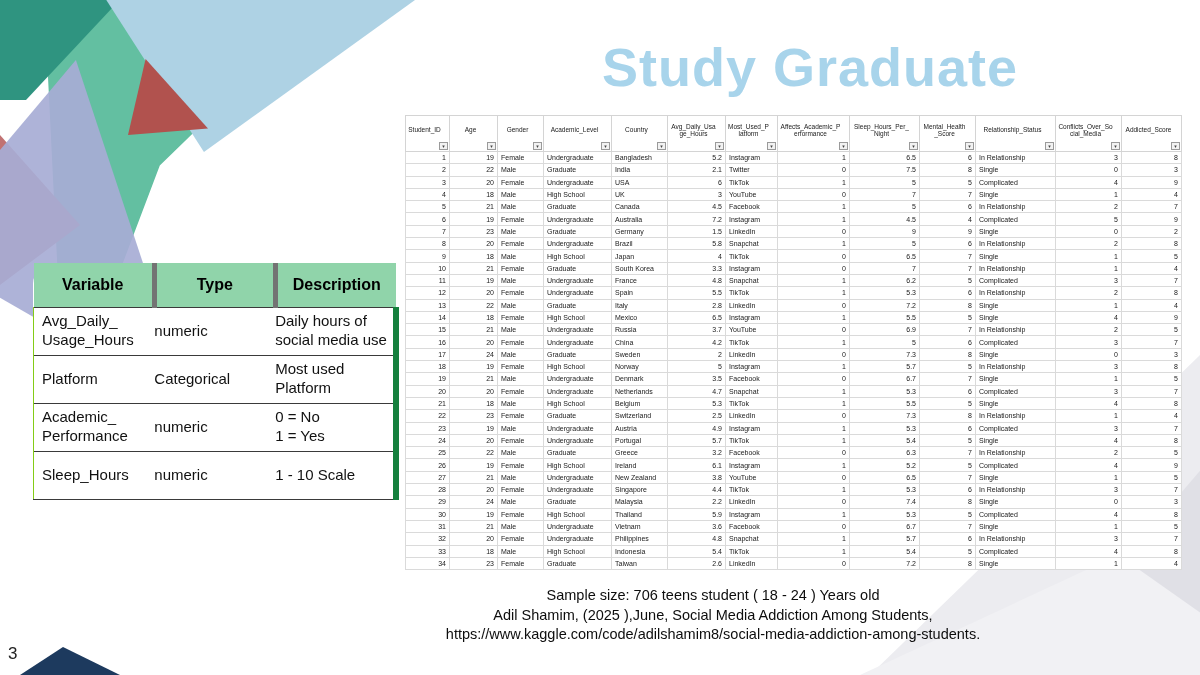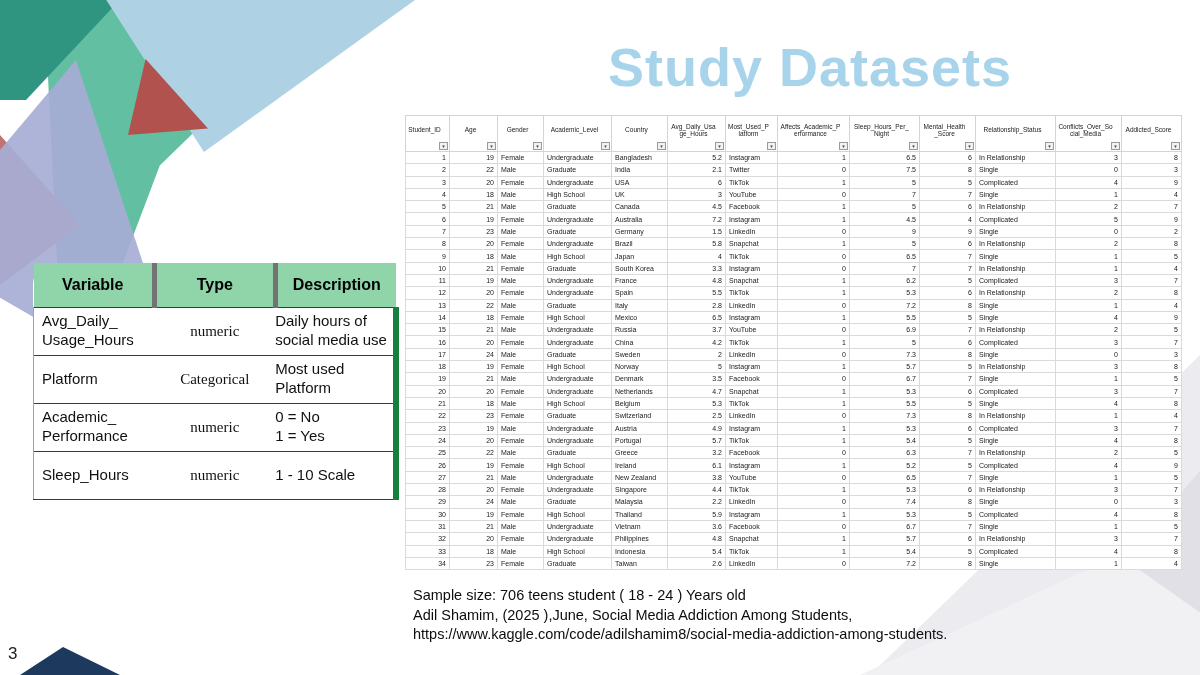--- a/index.html
+++ b/index.html
@@ -41,60 +41,60 @@
           font-size:15px; color:#111; background:#fff; table-layout:fixed;border-radius:21px; }
   #vars th { background:#90d4aa; font-weight:bold; font-size:16px; color:#000;
              height:44px; border-left:5px solid #737373; border-right:4px solid #fff;
              vertical-align:middle; }
   #vars th:first-child { border-left:none; } #vars th:last-child { border-right:none; }
   #vars td { border-top:1.5px solid #3a3a3a; height:48px; vertical-align:middle;
              white-space:pre-line; line-height:1.25; }
   #vars tr:last-child td { border-bottom:1.5px solid #3a3a3a; }
   #vars td.c-var { text-align:left; padding-left:8px; width:145px;
                    border-left:1px solid #84cc16; }
-  #vars td.c-typ { text-align:center; width:92px;font-family:Liberation Serif, serif; }
+  #vars td.c-typ { width:92px; }
   #vars td.c-des { text-align:left; width:129px; border-right:6px solid #15803d; }
 
   
   #sheet { left:405px; top:115px; }
   #sheet table { border-collapse:collapse; table-layout:fixed; background:#fff;
                  border:1px solid #c9c9c9; }
   #sheet th { position:relative; height:36px; font-weight:normal; font-size:6.5px;
               line-height:1.15; color:#1a1a1a; text-align:center; vertical-align:middle;
               border:1px solid #d4d4d4; padding:1px 8px 8px 2px; overflow:hidden;
               word-break:break-all; background:#fff; }
   #sheet td { height:12.3px; font-size:7px; line-height:11px; color:#1a1a1a;
               border:1px solid #dadada; padding:0 3px; white-space:nowrap;
               overflow:hidden; background:#fff; }
   #sheet td.r { text-align:right; } #sheet td.l { text-align:left; }
   .filterbtn { position:absolute; right:1px; bottom:1px; width:9px; height:8px;
                border:1px solid #9a9a9a; background:#f2f2f2; font-size:5px;
                line-height:6px; text-align:center; color:#444; }
 
   
   #footer { left:413px; top:586px; width:600px; font-size:14.5px; color:#0d0d0d;
-            line-height:19.5px; }
+            line-height:19.5px;text-align:center; }
   #pagenum { left:8px; top:644px; font-size:17px; color:#222; }
 </style>
 </head>
 <body>
 
 <div class="shape s-green"></div>
 <div class="shape s-teal"></div>
 <div class="shape s-blue"></div>
 <div class="shape s-red1"></div>
 <div class="shape s-coral"></div>
 <div class="shape s-lav"></div>
 <div class="shape s-gray1"></div>
 <div class="shape s-gray2"></div>
 <div class="shape s-gray3"></div>
 <div class="shape s-gray4"></div>
 <div class="shape s-navy"></div>
 
-<h1 id="title" class="abs">Study Datasets</h1>
+<h1 id="title" class="abs">Study Graduate</h1>
 
 <table id="vars" class="abs">
   <thead>
     <tr>
       <th>Variable</th>
       <th>Type</th>
       <th>Description</th>
     </tr>
   </thead>
   <tbody>

